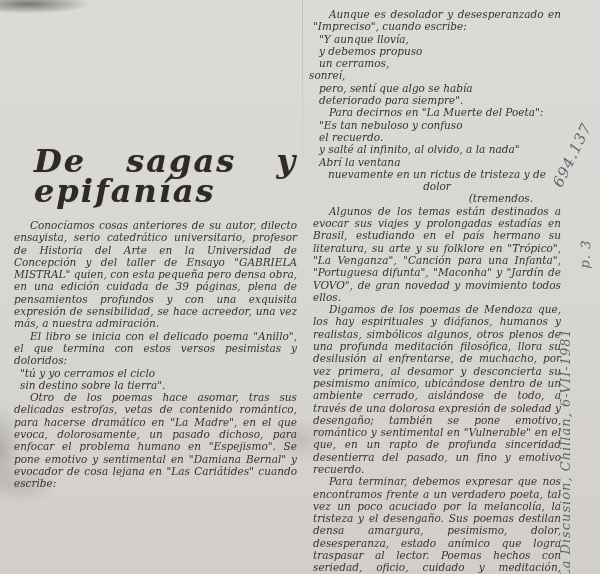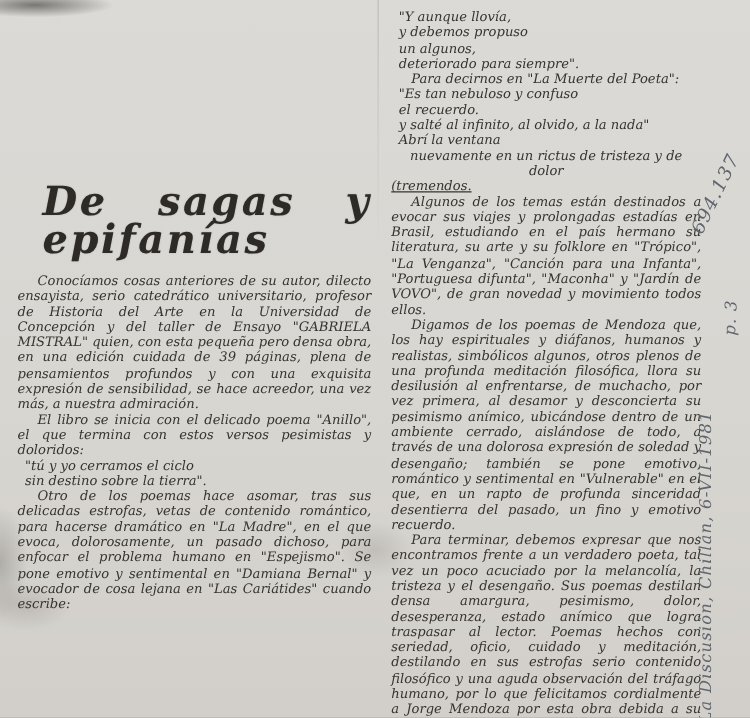--- a/index.html
+++ b/index.html
@@ -24,21 +24,21 @@
     text-shadow:0 0 1px rgba(46,43,39,.35);
   }
   .p{margin:0;}
   .ind{text-indent:16px;}
   .mt{}
   .mts{margin-top:4px;}
   .poem{margin:0 0 0 6px;text-align:left;}
   .poem div{white-space:nowrap;}
   .u{text-decoration:underline;}
   .hang{text-align:center;}
-  .rightalign{text-align:left;padding-right:28px;text-decoration:underline;}
+  .rightalign{text-align:right;padding-right:28px;}
   .hand{
     position:absolute;font-style:italic;color:#5f666e;
     font-family:"DejaVu Serif",serif;white-space:nowrap;
     letter-spacing:1px;
   }
   #hand-number{
     left:549px;top:182px;width:120px;font-size:15px;
     transform:rotate(-64deg);transform-origin:0 0;
   }
   #hand-page{
@@ -73,25 +73,28 @@
       <div>"tú y yo cerramos el ciclo</div>
       <div>sin destino sobre la tierra".</div>
     </div>
 
 
     <p class="p ind">Otro de los poemas hace asomar, tras sus delicadas estrofas, vetas de contenido romántico, para hacerse dramático en "La Madre", en el que evoca, dolorosamente, un pasado dichoso, para enfocar el problema humano en "Espejismo". Se pone emotivo y sentimental en "Damiana Bernal" y evocador de cosa lejana en "Las Cariátides" cuando escribe:</p>
 
   </div>
 
   <div id="rightcol" class="col">
+    <p class="p ind">Aunque es desolador y desesperanzado en "Impreciso", cuando escribe:</p>
 
     <div class="poem mt">
       <div>"Y aunque llovía,</div>
       <div>y debemos propuso</div>
-      <div>un algunos,</div>
+      <div>un cerramos,</div>
+      <div style="margin-left:-10px">sonreí,</div>
+      <div>pero, sentí que algo se había</div>
       <div>deteriorado para siempre".</div>
     </div>
 
     <p class="p ind">Para decirnos en "La Muerte del Poeta":</p>
 
     <div class="poem">
       <div>"Es tan nebuloso y confuso</div>
       <div>el recuerdo.</div>
       <div>y salté al infinito, al olvido, a la nada"</div>
       <div>Abrí la ventana</div>

